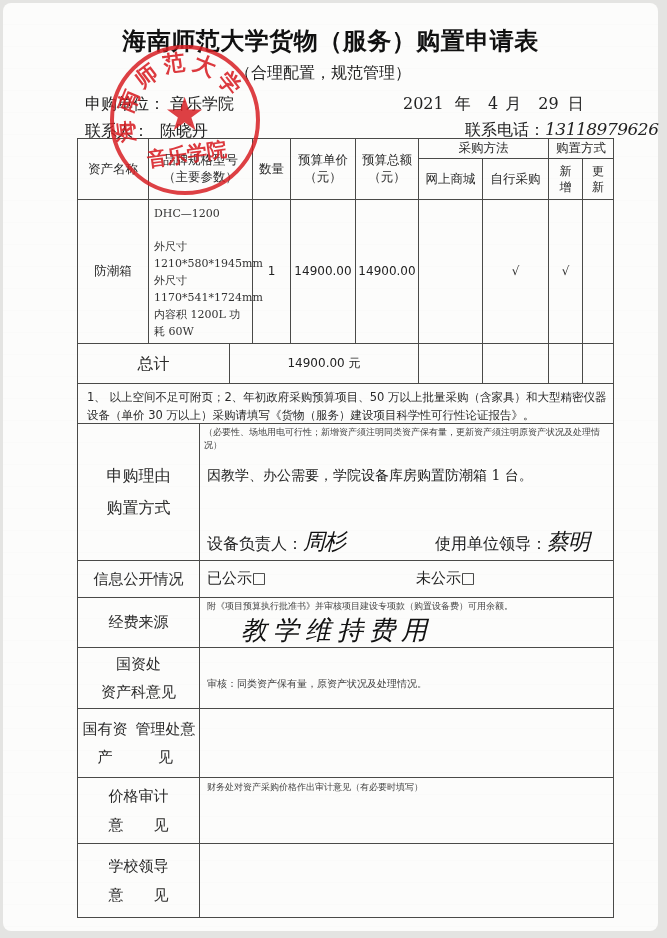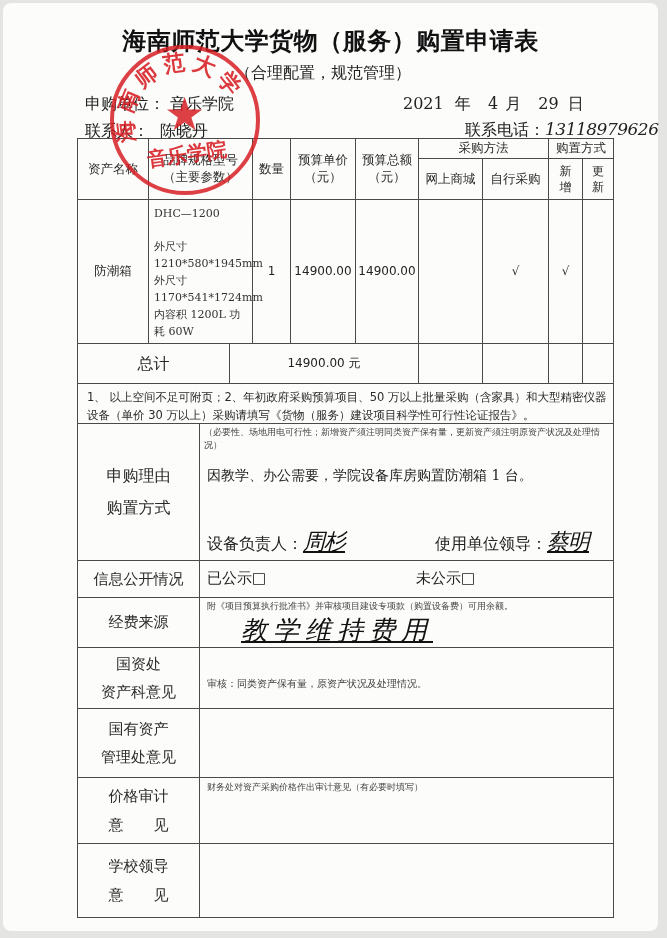--- a/index.html
+++ b/index.html
@@ -37,21 +37,21 @@
   }
   .cell.sm { font-size: 12px; }
   .spec {
     position: absolute; left: 151px; top: 202px; width: 102px;
     font-size: 11px; line-height: 1.55; color: #333;
   }
   .num { font-family: "DejaVu Sans", "Liberation Sans", sans-serif; font-size: 12px; color: #222; }
   .label-big { font-size: 16px; color: #2a2a2a; line-height: 2.0; }
   .note { position: absolute; font-size: 9px; color: #444; line-height: 1.45; }
   .body-text { position: absolute; font-size: 14px; color: #222; }
-  .sig { font-family: "DejaVu Serif", serif; font-style: italic; font-size: 22px; color: #111; letter-spacing: -1px; text-decoration: underline; }
+  .sig { font-family: "DejaVu Serif", serif; font-style: italic; font-size: 22px; color: #111; letter-spacing: -1px; }
   .notice {
     position: absolute; left: 84px; top: 386px; width: 528px;
     font-family: "DejaVu Sans", "Liberation Sans", sans-serif;
     font-size: 11.5px; line-height: 1.55; color: #2a2a2a;
   }
   .stamp {
     position: absolute; left: 107px; top: 42px; width: 150px; height: 150px;
     border-radius: 50%; border: 4px solid rgba(215,30,35,0.85);
     pointer-events: none;
   }
@@ -196,21 +196,21 @@
   <div class="cell" style="left:75px; top:595px; width:121px; height:49px; font-size:15px;">经费来源</div>
   <div class="note" style="left:204px; top:597px;">附《项目预算执行批准书》并审核项目建设专项款（购置设备费）可用余额。</div>
   <div class="body-text sig" style="left:238px; top:610px; font-size:26px; letter-spacing:6px;">教学维持费用</div>
 
   <div class="cell label-big" style="left:75px; top:645px; width:121px; height:60px; flex-direction:column; font-size:15px; line-height:1.9;">
     <div>国资处</div>
     <div>资产科意见</div>
   </div>
   <div class="note" style="left:204px; top:674px; font-size:10px;">审核：同类资产保有量，原资产状况及处理情况。</div>
 
-  <div class="cell label-big" style="left:75px; top:706px; width:121px; height:68px; flex-direction:column; font-size:15px; line-height:1.9;">
+  <div class="cell label-big" style="left:75px; top:706px; width:121px; height:68px; font-size:15px; line-height:1.9;">
     <div>国有资产</div>
     <div>管理处意见</div>
   </div>
 
   <div class="cell label-big" style="left:75px; top:775px; width:121px; height:65px; flex-direction:column; font-size:15px; line-height:1.9;">
     <div>价格审计</div>
     <div>意　　见</div>
   </div>
   <div class="note" style="left:204px; top:778px;">财务处对资产采购价格作出审计意见（有必要时填写）</div>
 

